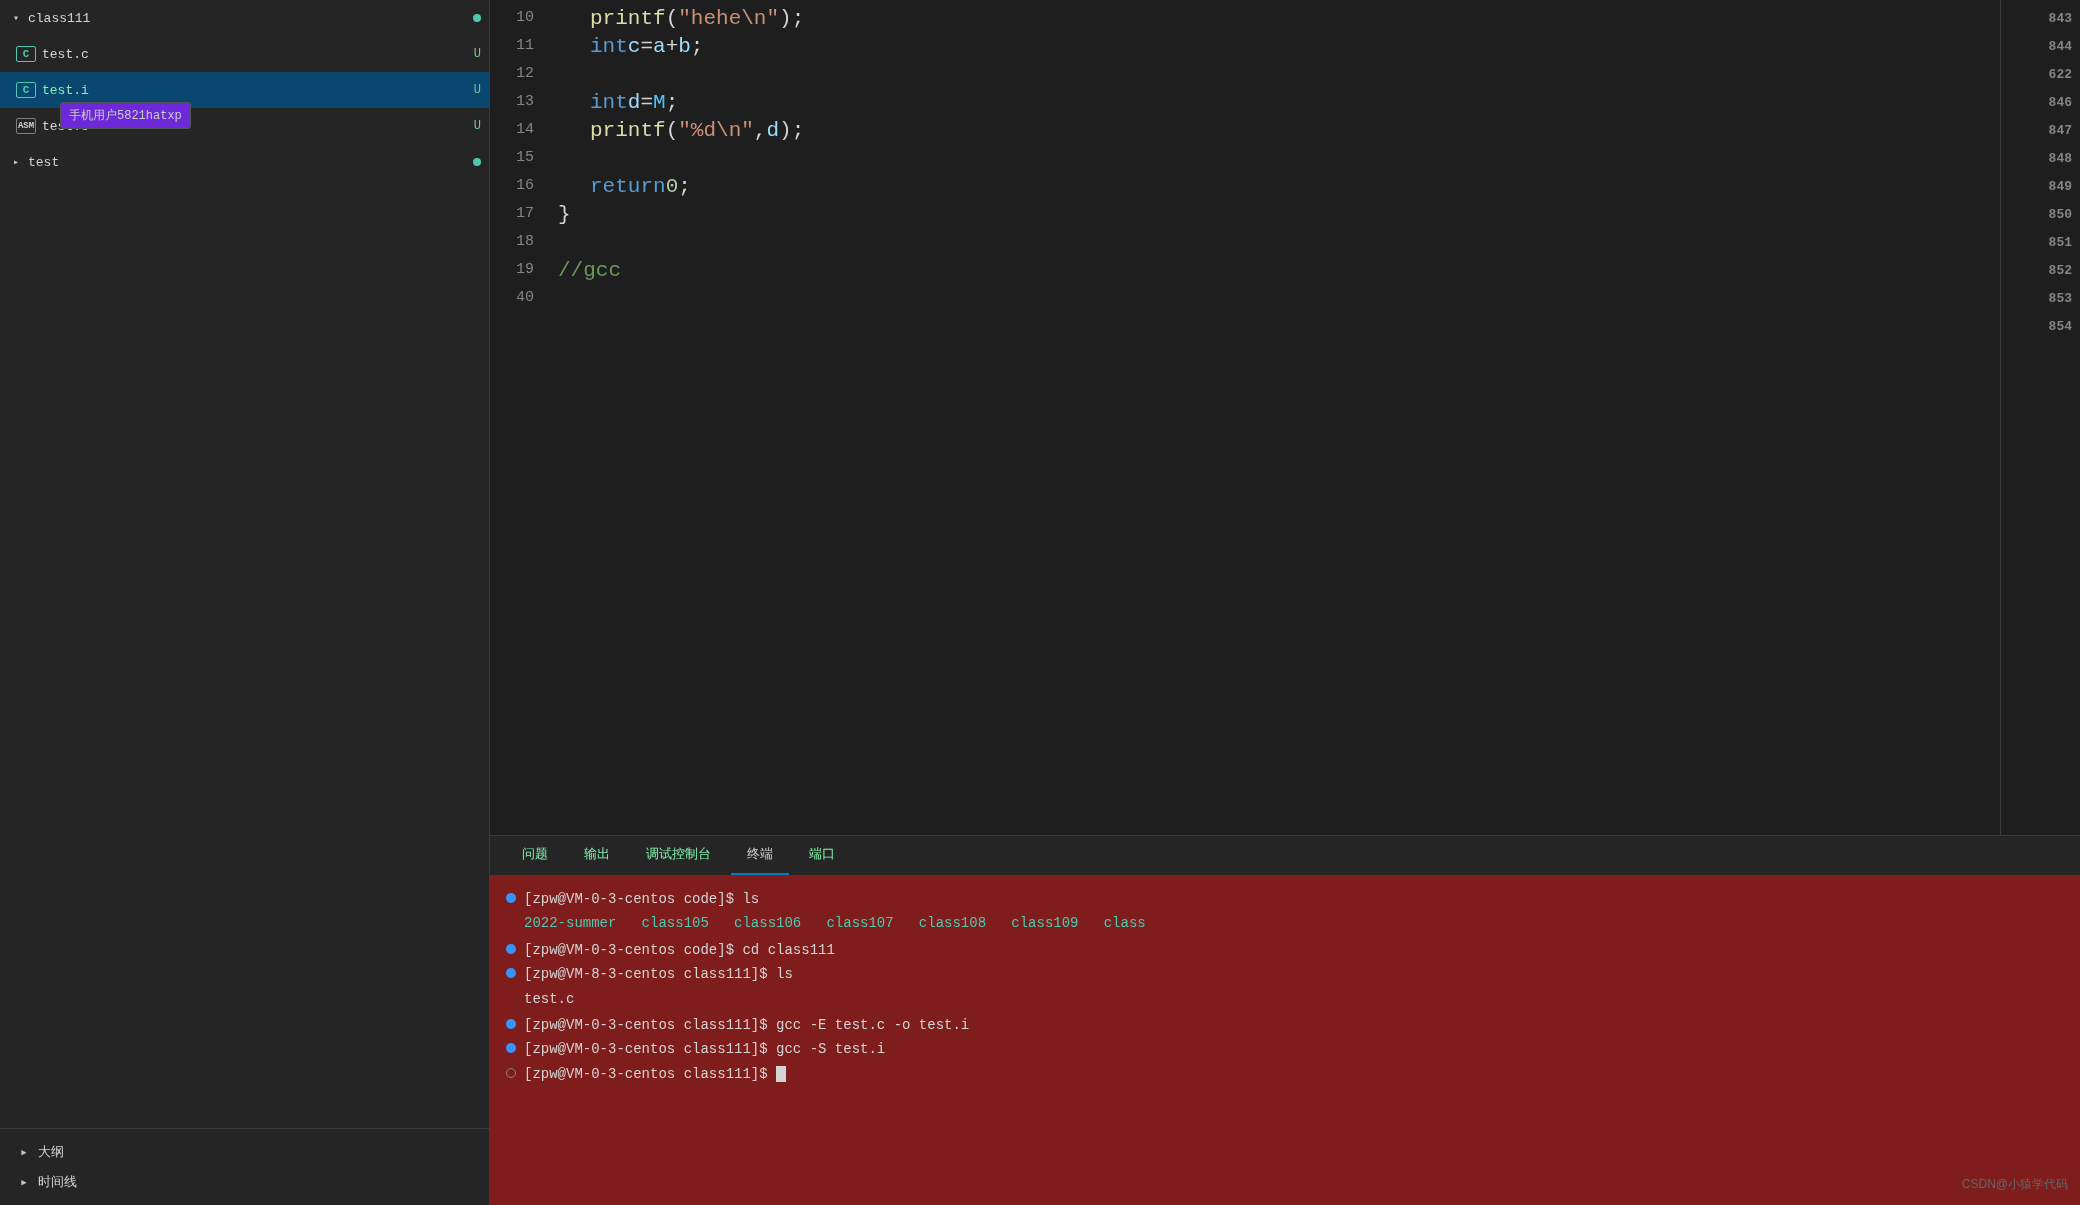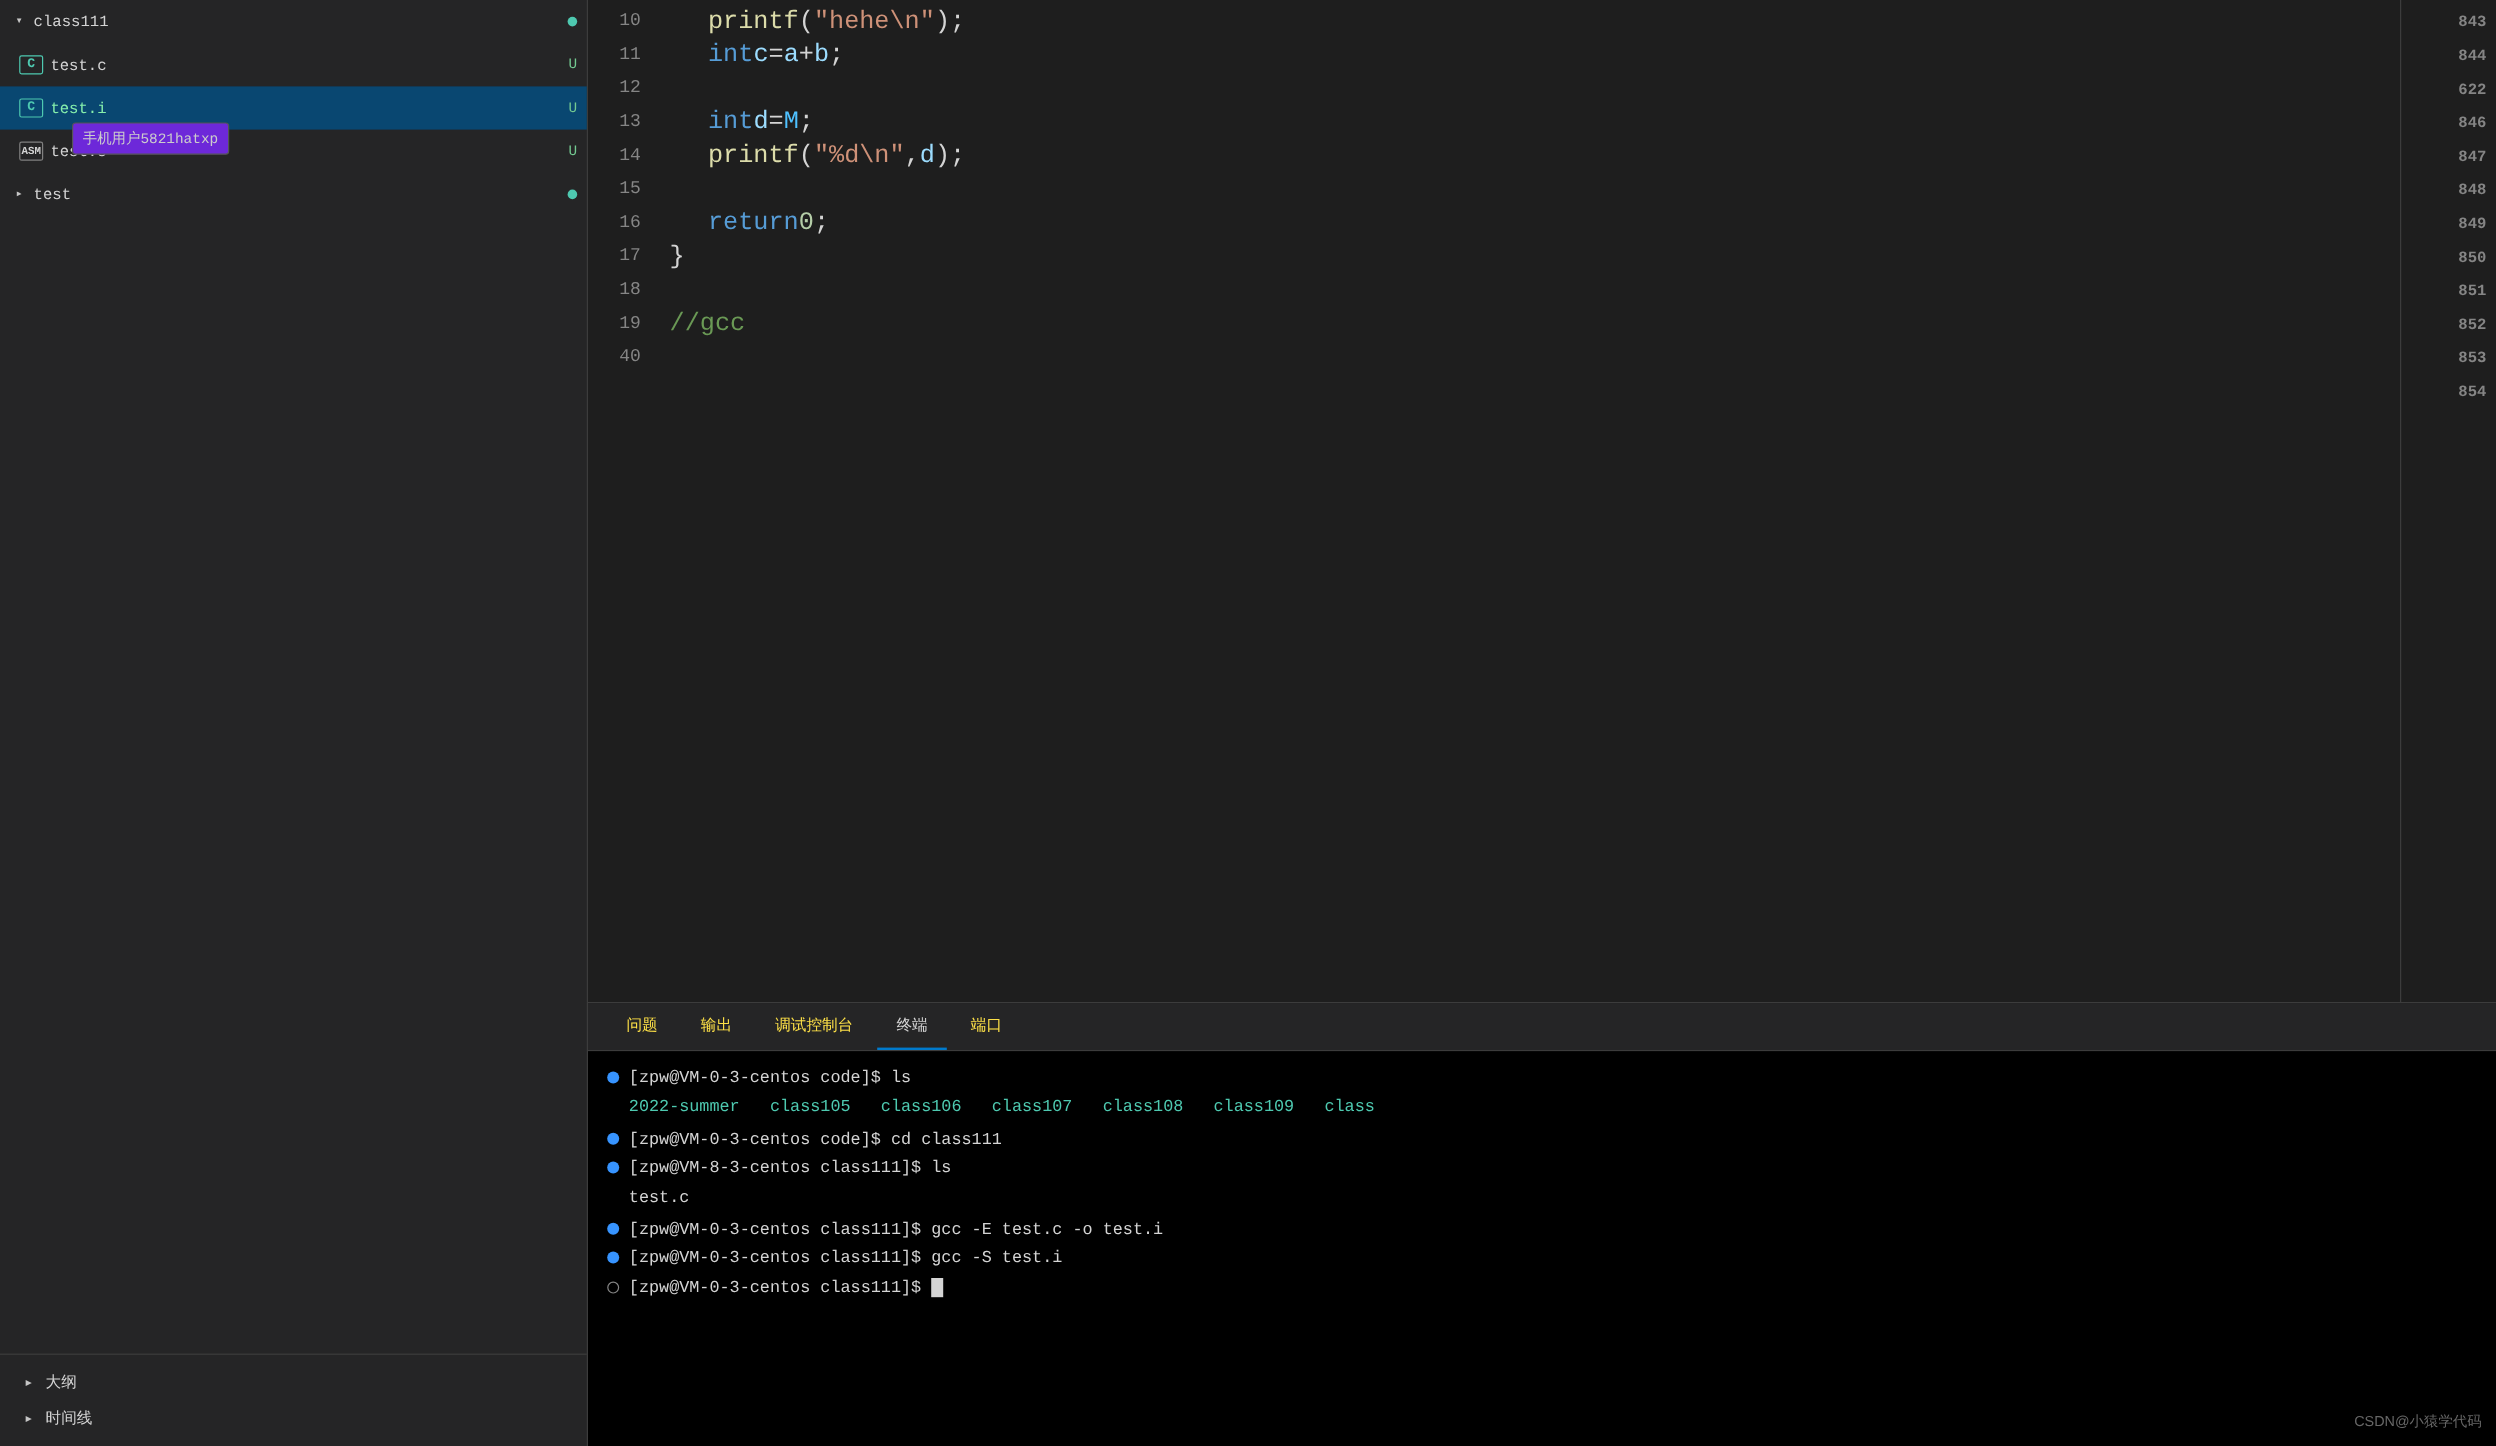--- a/index.html
+++ b/index.html
@@ -233,38 +233,38 @@
       background: #252526;
       border-bottom: 1px solid #3c3c3c;
       padding: 0 16px;
       height: 40px;
       align-items: flex-end;
     }
 
     .panel-tab {
       padding: 8px 16px;
       cursor: pointer;
-      color: #fde047;
+      color: #86efac;
       font-size: 13px;
       border-bottom: 2px solid transparent;
       margin-right: 4px;
       height: 40px;
       display: flex;
       align-items: center;
     }
     .panel-tab.active {
       color: #d4d4d4;
       border-bottom: 2px solid #007acc;
     }
 
     .terminal-content {
       flex: 1;
       padding: 12px 16px;
       overflow-y: auto;
-      background: #000000;
+      background: #7f1d1d;
       font-size: 14px;
       line-height: 1.6;
     }
 
     .terminal-line {
       display: flex;
       align-items: flex-start;
       margin-bottom: 2px;
     }
 

